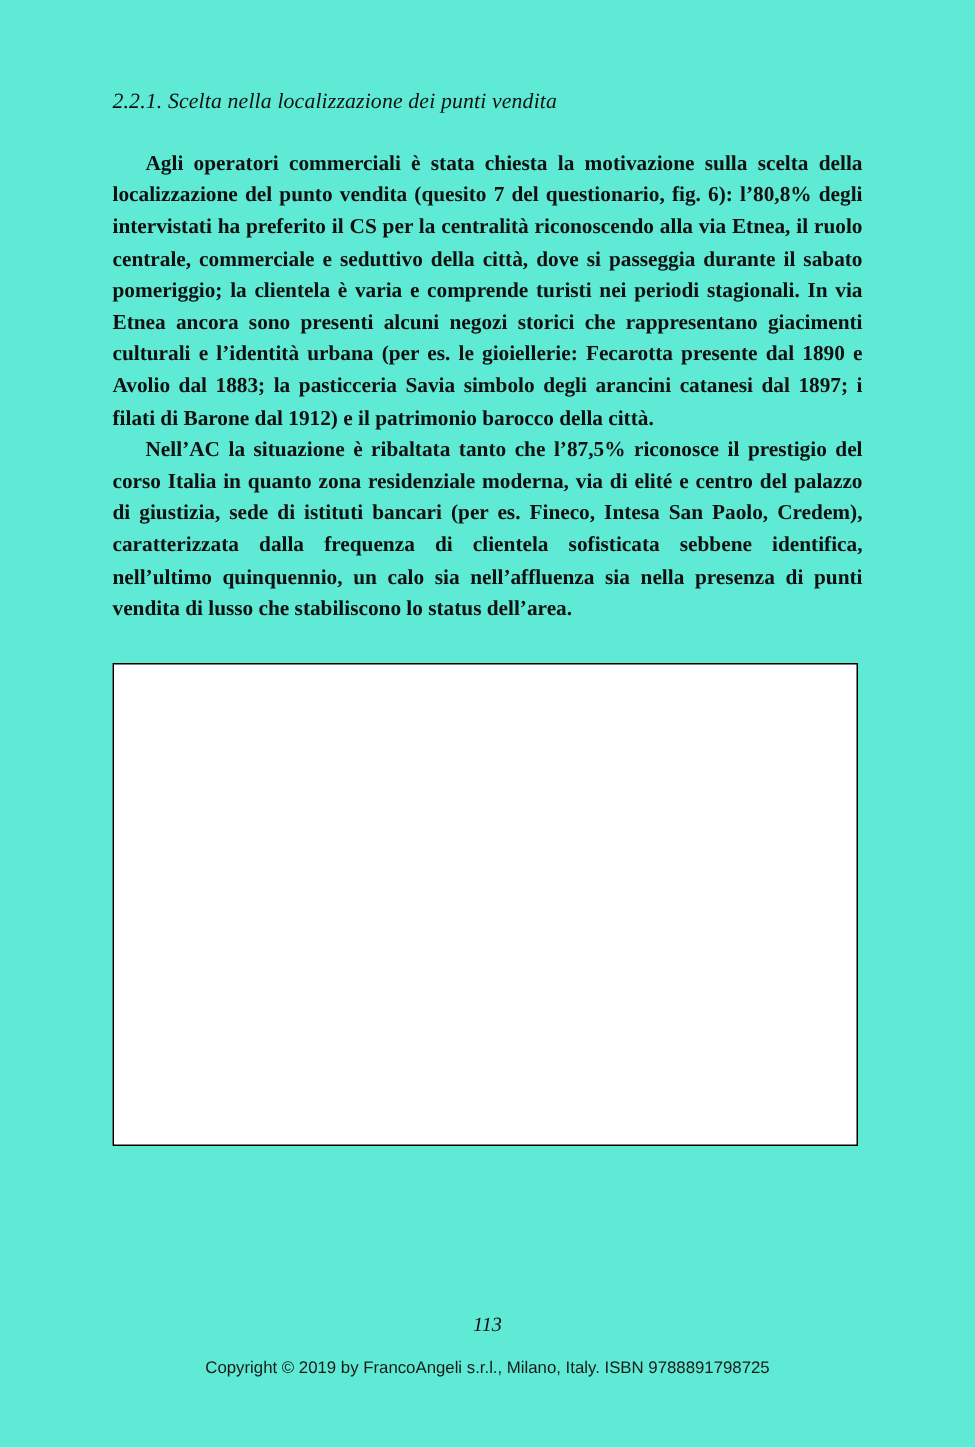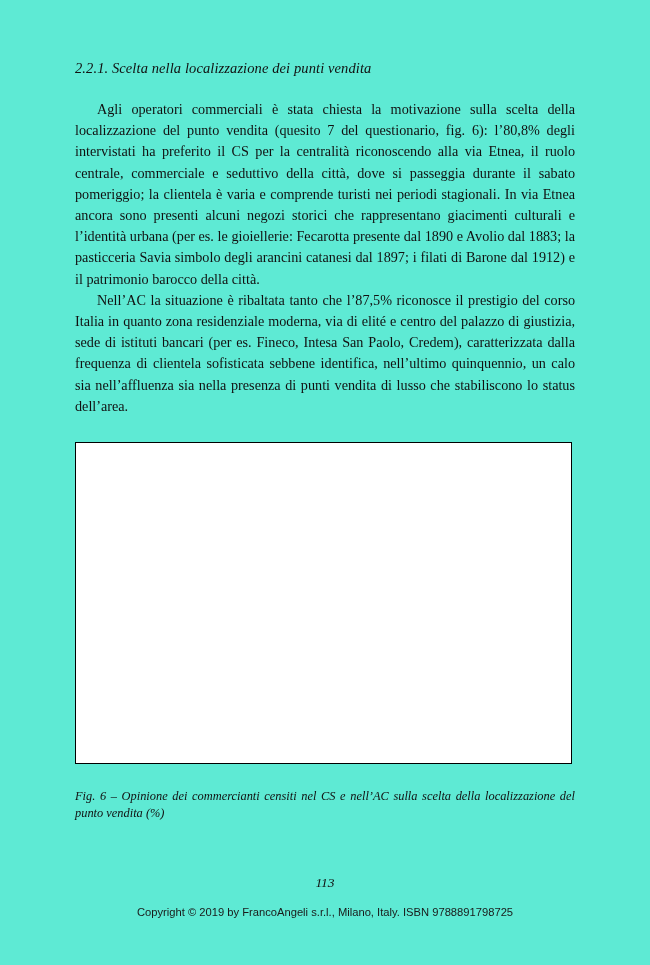--- a/index.html
+++ b/index.html
@@ -37,20 +37,21 @@
     margin: 0 0 22px 0;
     letter-spacing: 0.1px;
   }
   p.body-text {
     margin: 0;
     font-size: 14.2px;
     line-height: 21.2px;
     text-align: justify;
     text-justify: inter-word;
     hyphens: manual;
+    font-weight: bold;
   }
   p.body-text + p.body-text {
     margin-top: 0;
   }
   .indent {
     text-indent: 22px;
   }
   .figure-box {
     position: absolute;
     left: 75px;
@@ -99,19 +100,18 @@
   <div class="content">
     <h2 class="section-heading">2.2.1. Scelta nella localizzazione dei punti vendita</h2>
 
     <p class="body-text indent">Agli operatori commerciali è stata chiesta la motivazione sulla scelta della localizzazione del punto vendita (quesito 7 del questionario, fig. 6): l’80,8% degli intervistati ha preferito il CS per la centralità riconoscendo alla via Etnea, il ruolo centrale, commerciale e seduttivo della città, dove si passeggia durante il sabato pomeriggio; la clientela è varia e comprende turisti nei periodi stagionali. In via Etnea ancora sono presenti alcuni negozi storici che rappresentano giacimenti culturali e l’identità urbana (per es. le gioiellerie: Fecarotta presente dal 1890 e Avolio dal 1883; la pasticceria Savia simbolo degli arancini catanesi dal 1897; i filati di Barone dal 1912) e il patrimonio barocco della città.</p>
 
     <p class="body-text indent">Nell’AC la situazione è ribaltata tanto che l’87,5% riconosce il prestigio del corso Italia in quanto zona residenziale moderna, via di elité e centro del palazzo di giustizia, sede di istituti bancari (per es. Fineco, Intesa San Paolo, Credem), caratterizzata dalla frequenza di clientela sofisticata sebbene identifica, nell’ultimo quinquennio, un calo sia nell’affluenza sia nella presenza di punti vendita di lusso che stabiliscono lo status dell’area.</p>
   </div>
 
   <div class="figure-box"></div>
 
-  <div class="figure-caption">Fig. 6 – Opinione dei commercianti censiti nel CS e nell’AC sulla scelta della localizzazione del punto vendita (%)</div>
 
   <div class="page-number">113</div>
 
   <div class="copyright">Copyright © 2019 by FrancoAngeli s.r.l., Milano, Italy. ISBN 9788891798725</div>
 
 </div>
 
 </body></html>

